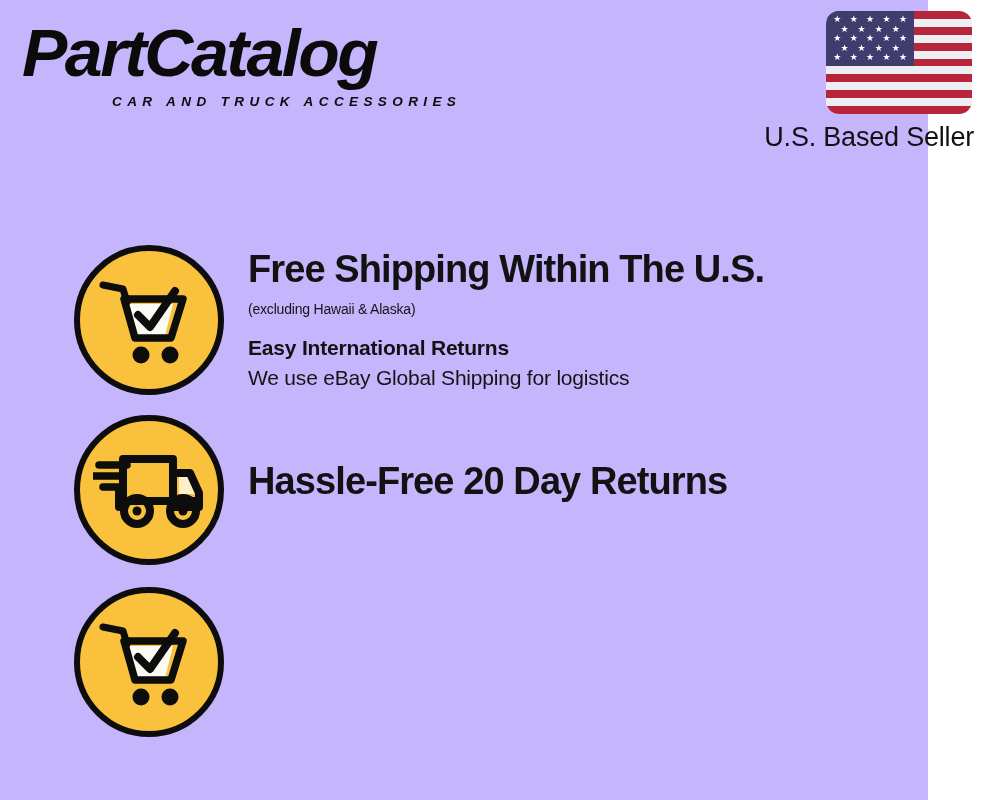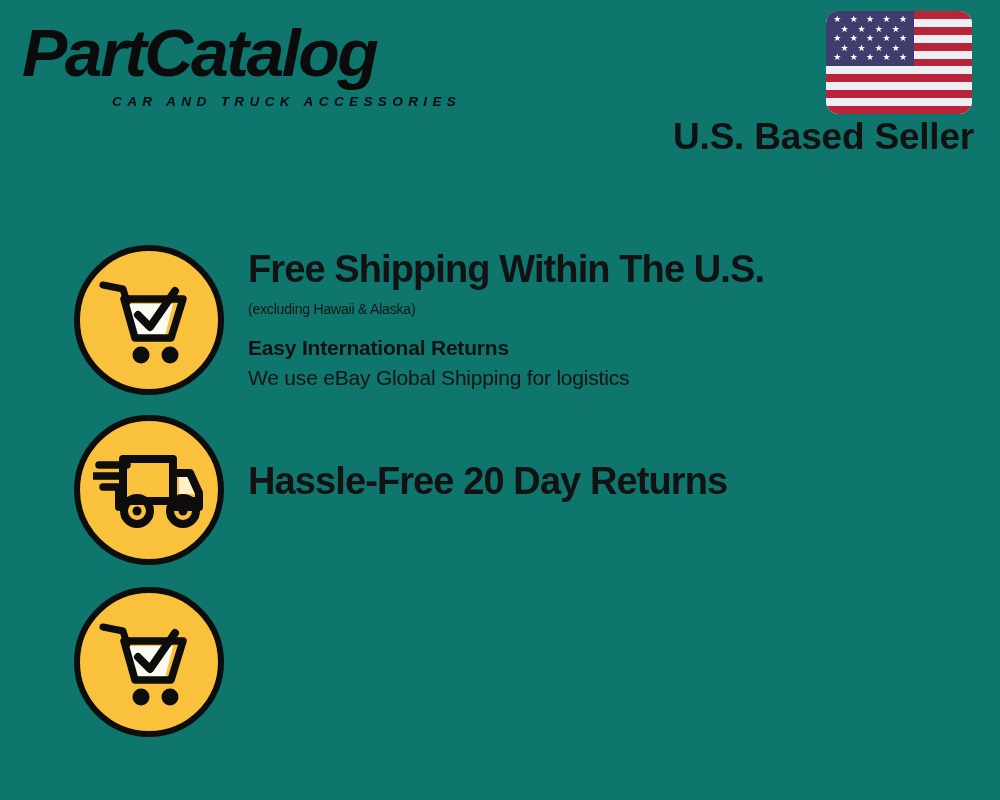--- a/index.html
+++ b/index.html
@@ -12,23 +12,23 @@
     height: 800px;
     background: #ffffff;
     font-family: "Liberation Sans", sans-serif;
     color: #101010;
     overflow: hidden;
     position: relative;
   }
 
   .banner {
     position: relative;
-    width: 1000px;
+    width: 928px;
     height: 800px;
-    background: #0f766e;
+    background: #c4b5fd;
   }
 
   
   .header {
     position: absolute;
     left: 0;
     top: 0;
     width: 1000px;
     height: 175px;
   }
@@ -122,22 +122,22 @@
     color: #ffffff;
     font-size: 9px;
     line-height: 9px;
   }
 
   .seller-label {
     position: absolute;
     right: 12px;
     top: 110px;
     font-family: "Liberation Sans", sans-serif;
-    font-weight: bold;
-    font-size: 37px;
+    font-weight: normal;
+    font-size: 27px;
     line-height: 38px;
     letter-spacing: -0.2px;
     color: #111111;
     white-space: nowrap;
   }
 
   
   .features {
     position: absolute;
     left: 0;

